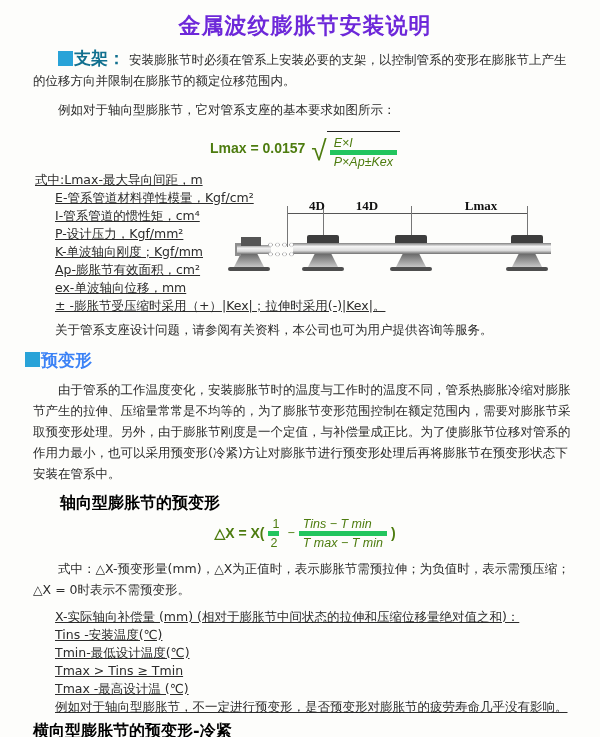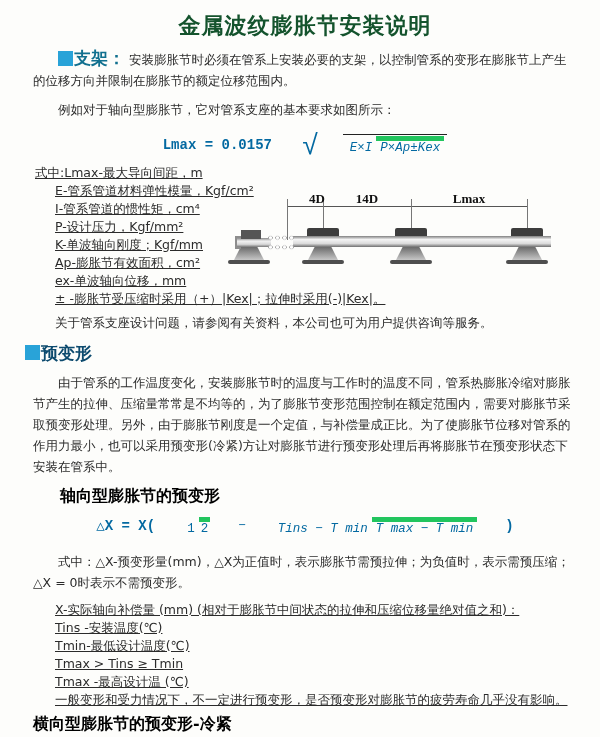--- a/index.html
+++ b/index.html
@@ -7,53 +7,53 @@
     width:600px; height:737px; overflow:hidden;
     background:#fdfdfb; color:#2b2b2b;
     font-family:"DejaVu Sans", sans-serif;
     font-size:12.5px; line-height:21px;
   }
   .page { padding:10px 15px 0 25px; position:relative; }
 
   h1.title {
     margin:0 0 6px 0; padding-top:2px;
     text-align:center; font-size:22px; line-height:28px;
-    color:#14532d; letter-spacing:1px; font-weight:bold;
+    color:#6d28d9; letter-spacing:1px; font-weight:bold;
   }
 
   .para { margin:8px; }
   .indent { text-indent:2em; }
   .marker {
     display:inline-block; width:15px; height:15px;
     background:#29a3d8; vertical-align:-2px; margin-right:1px;
   }
   .sec-title {
     color:#11708f; font-weight:bold; font-size:17px; margin-right:4px;
   }
   h2.sec2 {
     margin:10px 0 2px 0; font-size:17px; line-height:22px;
-    color:#0c4a6e; font-weight:bold;
+    color:#3b82f6; font-weight:bold;
   }
   h2.sec2 .marker { vertical-align:-1px; }
   h3.subhead {
     margin:4px 0 2px 35px; font-size:16px; line-height:21px;
     color:#000000; font-weight:bold;
   }
   h3.subhead.flush { margin-left:8px; }
 
   
   .formula {
     display:flex; justify-content:center; align-items:center;
-    font-family:Liberation Mono, monospace; color:#0369a1;
-    margin:3px 0 2px 0; min-height:34px;gap:24px;
+    font-family:Liberation Sans, sans-serif; color:#4d7c0f;
+    margin:3px 0 2px 0; min-height:34px;
   }
   .f-bold { font-weight:bold; font-size:14px; }
   .radical { font-size:28px; line-height:22px; font-weight:400; margin:4px 0 0 6px; }
   .sqrt-box { border-top:1.5px solid #222; padding:1px 3px 0 3px; margin-top:3px; }
-  .frac { display:inline-flex; flex-direction:row; align-items:flex-end; line-height:14px; font-size:12.5px; }
+  .frac { display:inline-flex; flex-direction:column; align-items:flex-start; line-height:14px; font-size:12.5px; }
   .frac .num { padding:0 4px; }
   .frac .den { border-top:5px solid #22c55e; padding:0 4px; }
   .frac.plain .den { padding:0 2px; }
   .it { font-style:italic; }
   .f-gap { margin:0 4px; }
 
   
   .defs-wrap { position:relative; margin-top:2px; min-height:146px; }
   .def-line { margin-left:10px; line-height:18px;text-decoration:underline; }
   .def-line.sub { margin-left:30px; }
@@ -127,21 +127,21 @@
     </div>
 
     <div class="diagram">
       <div class="dimline"></div>
       <div class="tick" style="left:52px"></div>
       <div class="tick" style="left:88px"></div>
       <div class="tick" style="left:176px"></div>
       <div class="tick" style="left:292px"></div>
       <div class="dimlabel" style="left:64px;width:36px">4D</div>
       <div class="dimlabel" style="left:88px;width:88px">14D</div>
-      <div class="dimlabel" style="left:176px;width:116px">Lmax</div>
+      <div class="dimlabel" style="left:188px;width:116px">Lmax</div>
 
       <div class="endcap"></div>
       <div class="pipe-left"></div>
       <div class="bellows"></div>
       <div class="pipe-main"></div>
       <div class="anchor-block"></div>
 
       <div class="support" style="left:-8px">
         <div class="trap"></div>
         <div class="base"></div>
@@ -185,21 +185,21 @@
     </span>
     <span class="f-bold">)</span>
   </div>
 
   <p class="para indent">式中：△X-预变形量(mm)，△X为正值时，表示膨胀节需预拉伸；为负值时，表示需预压缩；△X = 0时表示不需预变形。</p>
   <div class="def-line sub">X-实际轴向补偿量 (mm) (相对于膨胀节中间状态的拉伸和压缩位移量绝对值之和)：</div>
   <div class="def-line sub">Tins -安装温度(℃)</div>
   <div class="def-line sub">Tmin-最低设计温度(℃)</div>
   <div class="def-line sub">Tmax &gt; Tins ≥ Tmin</div>
   <div class="def-line sub">Tmax -最高设计温 (℃)</div>
-  <div class="def-line sub">一般变形和受力情况下，不一定进行预变形，是否预变形对膨胀节的疲劳寿命几乎没有影响。</div>
+  <div class="def-line sub">例如对于轴向型膨胀节，不一定进行预变形，是否预变形对膨胀节的疲劳寿命几乎没有影响。</div>
 
   <h3 class="subhead flush">横向型膨胀节的预变形-冷紧</h3>
 
   <div class="formula">
     <span class="f-bold">△Y =</span>
     <span class="frac plain f-gap">
       <span class="num">1</span>
       <span class="den">2</span>
     </span>
     <span class="f-bold">Y</span>

